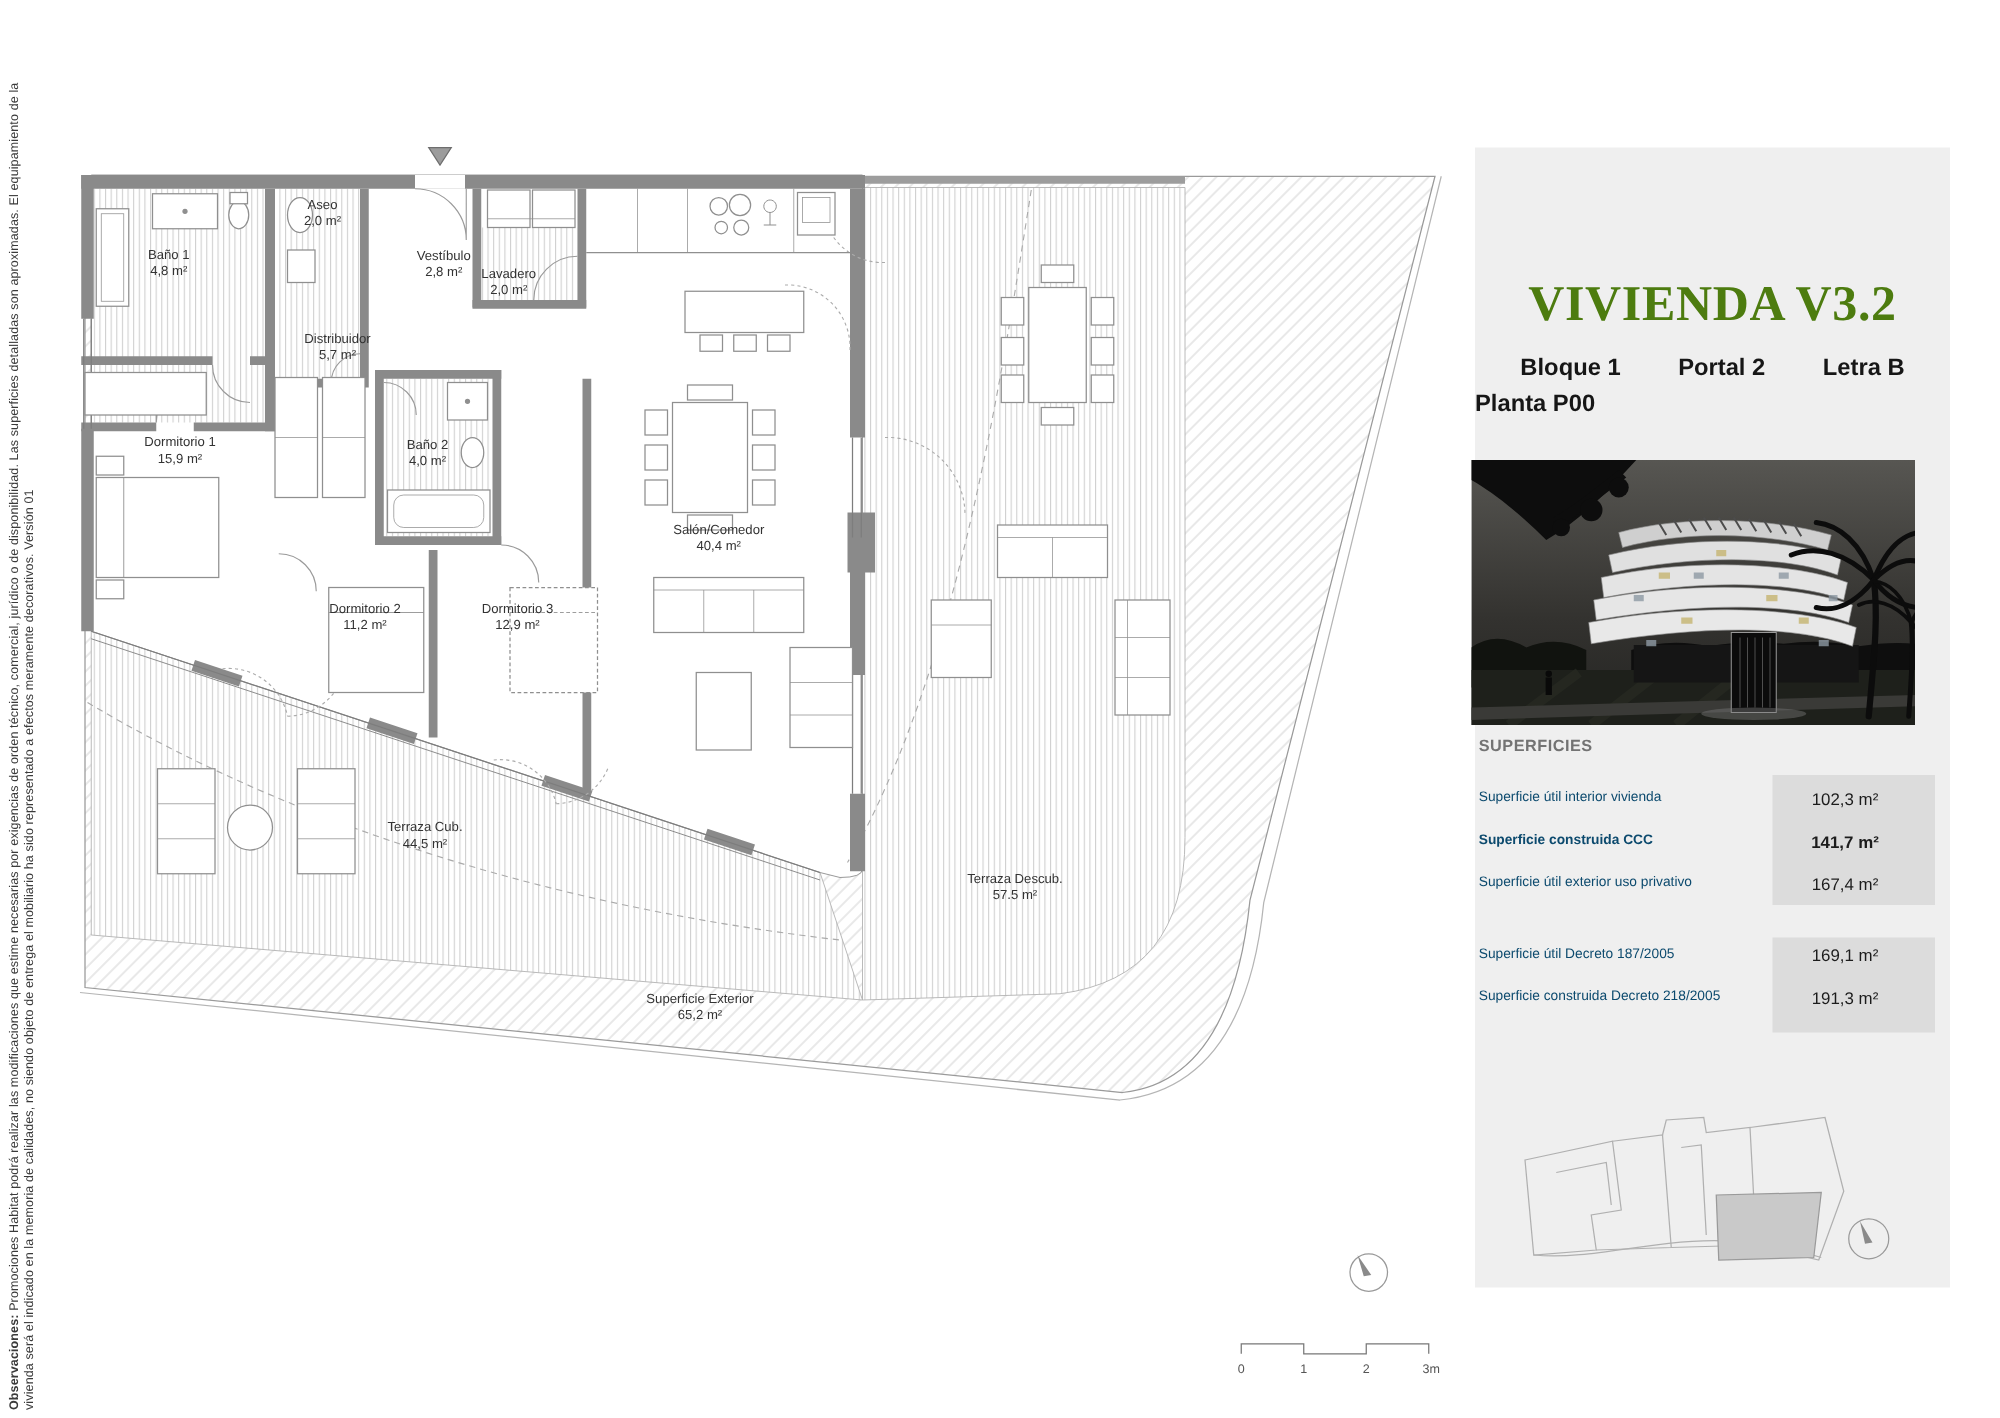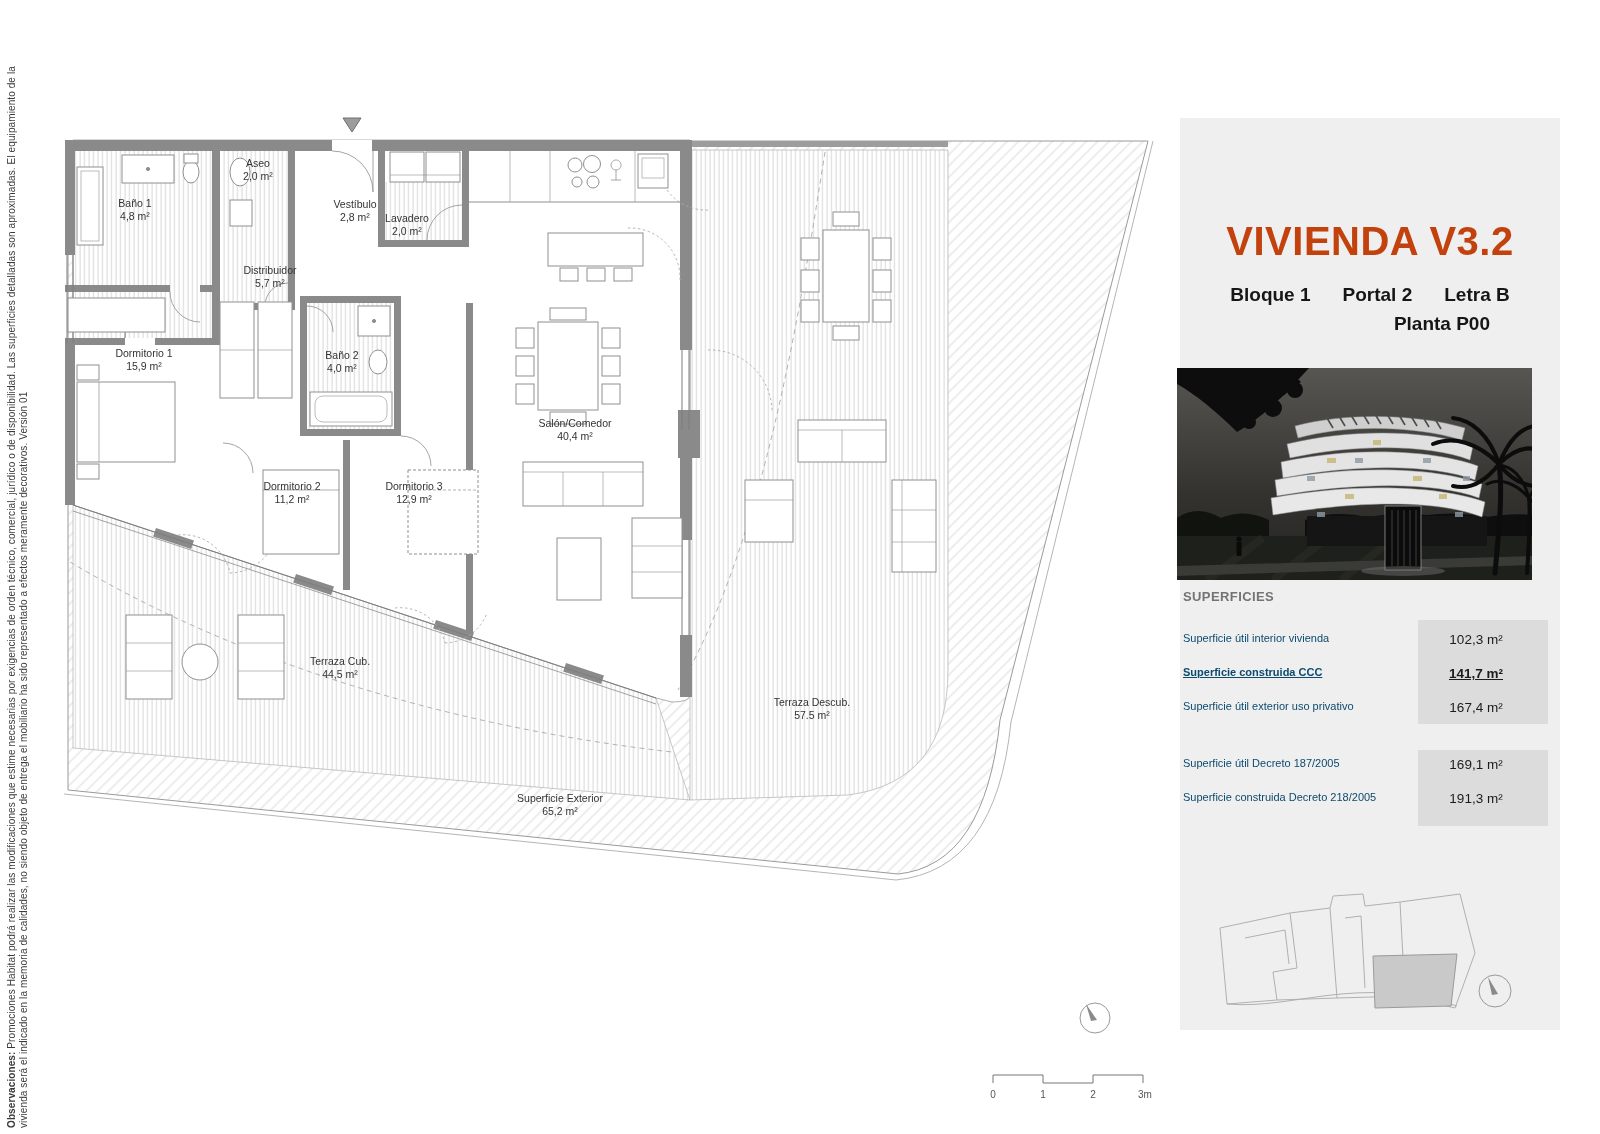--- a/index.html
+++ b/index.html
@@ -12,35 +12,35 @@
     position:absolute;top:1128px;transform-origin:0 0;transform:rotate(-90deg);
     white-space:nowrap;font-size:10px;color:#3a3a3a;letter-spacing:.1px;
   }
   .note-line b{font-weight:bold;}
   .note-1{left:6px;}
   .note-2{left:18px;}
 
   
   .panel{position:absolute;left:1180px;top:118px;width:380px;height:912px;}
   .v-title{position:absolute;left:1180px;top:219px;width:380px;text-align:center;
-    font-size:40px;font-weight:bold;color:#c2410c;letter-spacing:.5px;}
+    font-size:40px;font-weight:bold;color:#4d7c0f;letter-spacing:.5px;font-family:Liberation Serif, serif;}
   .v-sub{position:absolute;left:1180px;top:284px;width:380px;display:flex;
-    justify-content:center;gap:32px;font-size:19px;font-weight:bold;color:#161616;}
-  .v-planta{position:absolute;left:1142px;top:313px;width:348px;text-align:right;
+    justify-content:center;gap:46px;font-size:19px;font-weight:bold;color:#161616;}
+  .v-planta{position:absolute;left:1180px;top:313px;width:348px;text-align:left;
     font-size:19px;font-weight:bold;color:#161616;}
   .photo{position:absolute;left:1177px;top:368px;width:355px;height:212px;overflow:hidden;}
   .sup-head{position:absolute;left:1183px;top:589px;font-size:13px;font-weight:bold;
     letter-spacing:.4px;color:#737373;}
   .valbox{position:absolute;left:1418px;width:130px;}
   .valbox-1{top:620px;height:104px;}
   .valbox-2{top:750px;height:76px;}
   .sup-label{position:absolute;left:1183px;width:232px;font-size:11px;color:#0c4a6e;}
   .sup-value{position:absolute;left:1418px;width:116px;text-align:center;font-size:13.5px;color:#1c1c1c;}
   .r1{top:632px}.r2{top:666px}.r3{top:700px}.r4{top:757px}.r5{top:791px}
-  .bold{font-weight:bold;text-decoration:underline;}
+  .bold{font-weight:bold;}
 
   .plan-svg{position:absolute;left:60px;top:110px;}
   .keyplan-svg{position:absolute;left:1205px;top:878px;}
 
   svg text{font-family:"Liberation Sans",sans-serif;}
 </style>
 </head>
 <body>
 
 <div class="note-line note-1"><b>Observaciones:</b><span> Promociones Habitat podrá realizar las modificaciones que estime necesarias por exigencias de orden técnico, comercial, jurídico o de disponibilidad. Las superficies detalladas son aproximadas. El equipamiento de la</span></div>

